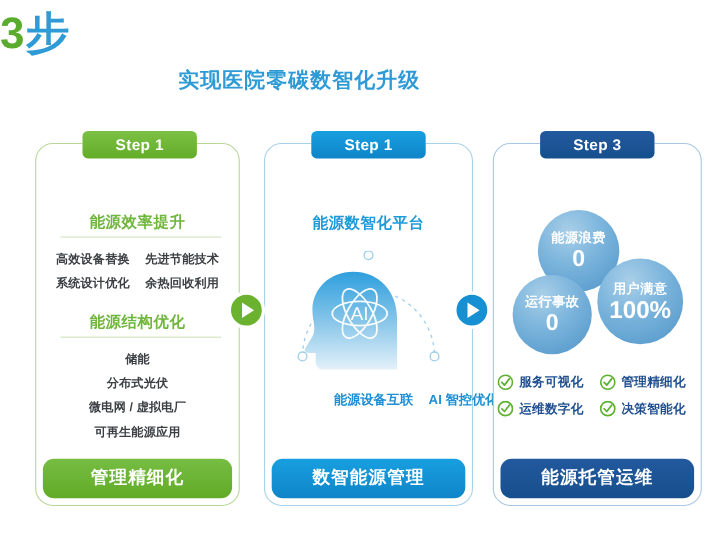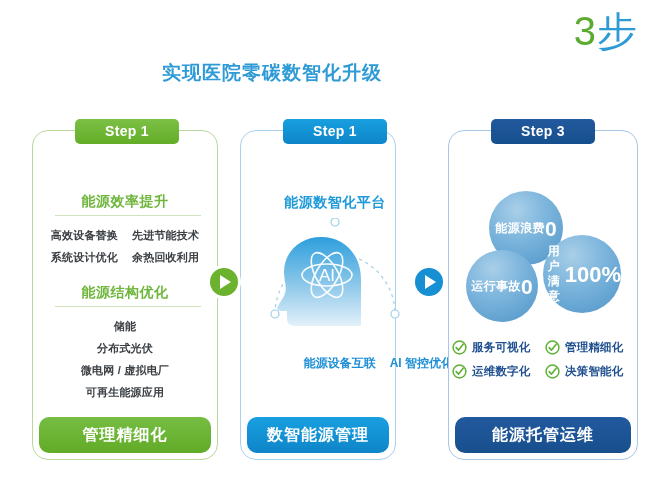--- a/index.html
+++ b/index.html
@@ -7,42 +7,42 @@
     width: 650px; height: 493px;
     background: #ffffff;
     font-family: "Liberation Sans", "DejaVu Sans", sans-serif;
     overflow: hidden;
   }
   .stage { position: relative; width: 650px; height: 493px; }
 
   
   .title {
     position: absolute; top: 8px; left: 0; width: 638px;
-    text-align: right;
-    font-size: 40px; font-weight: normal; line-height: 46px;
+    text-align: left;
+    font-size: 40px; font-weight: bold; line-height: 46px;
     letter-spacing: 1px;
   }
   .title .num { color: #5aab2e; }
   .title .unit { color: #2e9bd6; }
   .subtitle {
     position: absolute; top: 60px; left: 0; width: 544px;
     text-align: center;
     font-size: 19px; font-weight: bold; color: #2e9bd6;
     letter-spacing: 1px;
   }
 
   
   .panel {
     position: absolute;
     top: 130px; height: 330px;
     border-radius: 16px;
     background: #ffffff;
   }
   .panel.p1 { left: 32px;  width: 186px; border: 1.4px solid #b9d79a; }
-  .panel.p2 { left: 240px; width: 156px; border: 1.4px solid #a8d2ec; padding-left: 12px; }
+  .panel.p2 { left: 240px; width: 190px; border: 1.4px solid #a8d2ec; padding-left: 12px; }
   .panel.p3 { left: 448px; width: 190px; border: 1.4px solid #a8c7e4; }
 
   
   .badge {
     position: absolute; top: 119px;
     width: 104px; height: 25px;
     border-radius: 5px;
     color: #ffffff; font-size: 14px; font-weight: bold;
     line-height: 25px; text-align: center;
     letter-spacing: .3px;
@@ -87,32 +87,32 @@
   }
   .s1-row span { display: inline-block; }
   .s1-row .gap { width: 14px; }
 
   
   .s2-head {
     position: absolute; top: 194px; left: 240px; width: 190px;
     text-align: center; color: #1e9ad9;
     font-size: 14px; font-weight: bold; letter-spacing: .5px;
   }
-  .ai-wrap { position: absolute; top: 218px; left: 253px; width: 164px; height: 120px; }
+  .ai-wrap { position: absolute; top: 228px; left: 253px; width: 164px; height: 120px; }
   .s2-labels {
     position: absolute; top: 355px; left: 240px; width: 213px;
     display: flex; justify-content: flex-end; gap: 14px;
     color: #1e8fd5; font-size: 12px; font-weight: bold;
   }
 
   
   .bubble {
     position: absolute; border-radius: 50%;
     color: #ffffff; text-align: center; font-weight: bold;
-    display: flex; flex-direction: row; align-items: center; justify-content: center;
+    display: flex; flex-direction: column; align-items: center; justify-content: center;
     background: radial-gradient(circle at 38% 26%, #a9cfe8 0%, #7eb6dd 40%, #4e94c8 100%);
   }
   .bubble .lbl { font-size: 12px; line-height: 15px; letter-spacing: .4px; }
   .bubble .val { font-size: 21px; line-height: 23px; }
   .b-waste { left: 489px; top: 191px; width: 74px; height: 74px; }
   .b-acc   { left: 466px; top: 250px; width: 72px; height: 72px; }
   .b-sat   { left: 543px; top: 235px; width: 78px; height: 78px; }
   .b-sat .val { font-size: 22px; }
 
   .checks {

